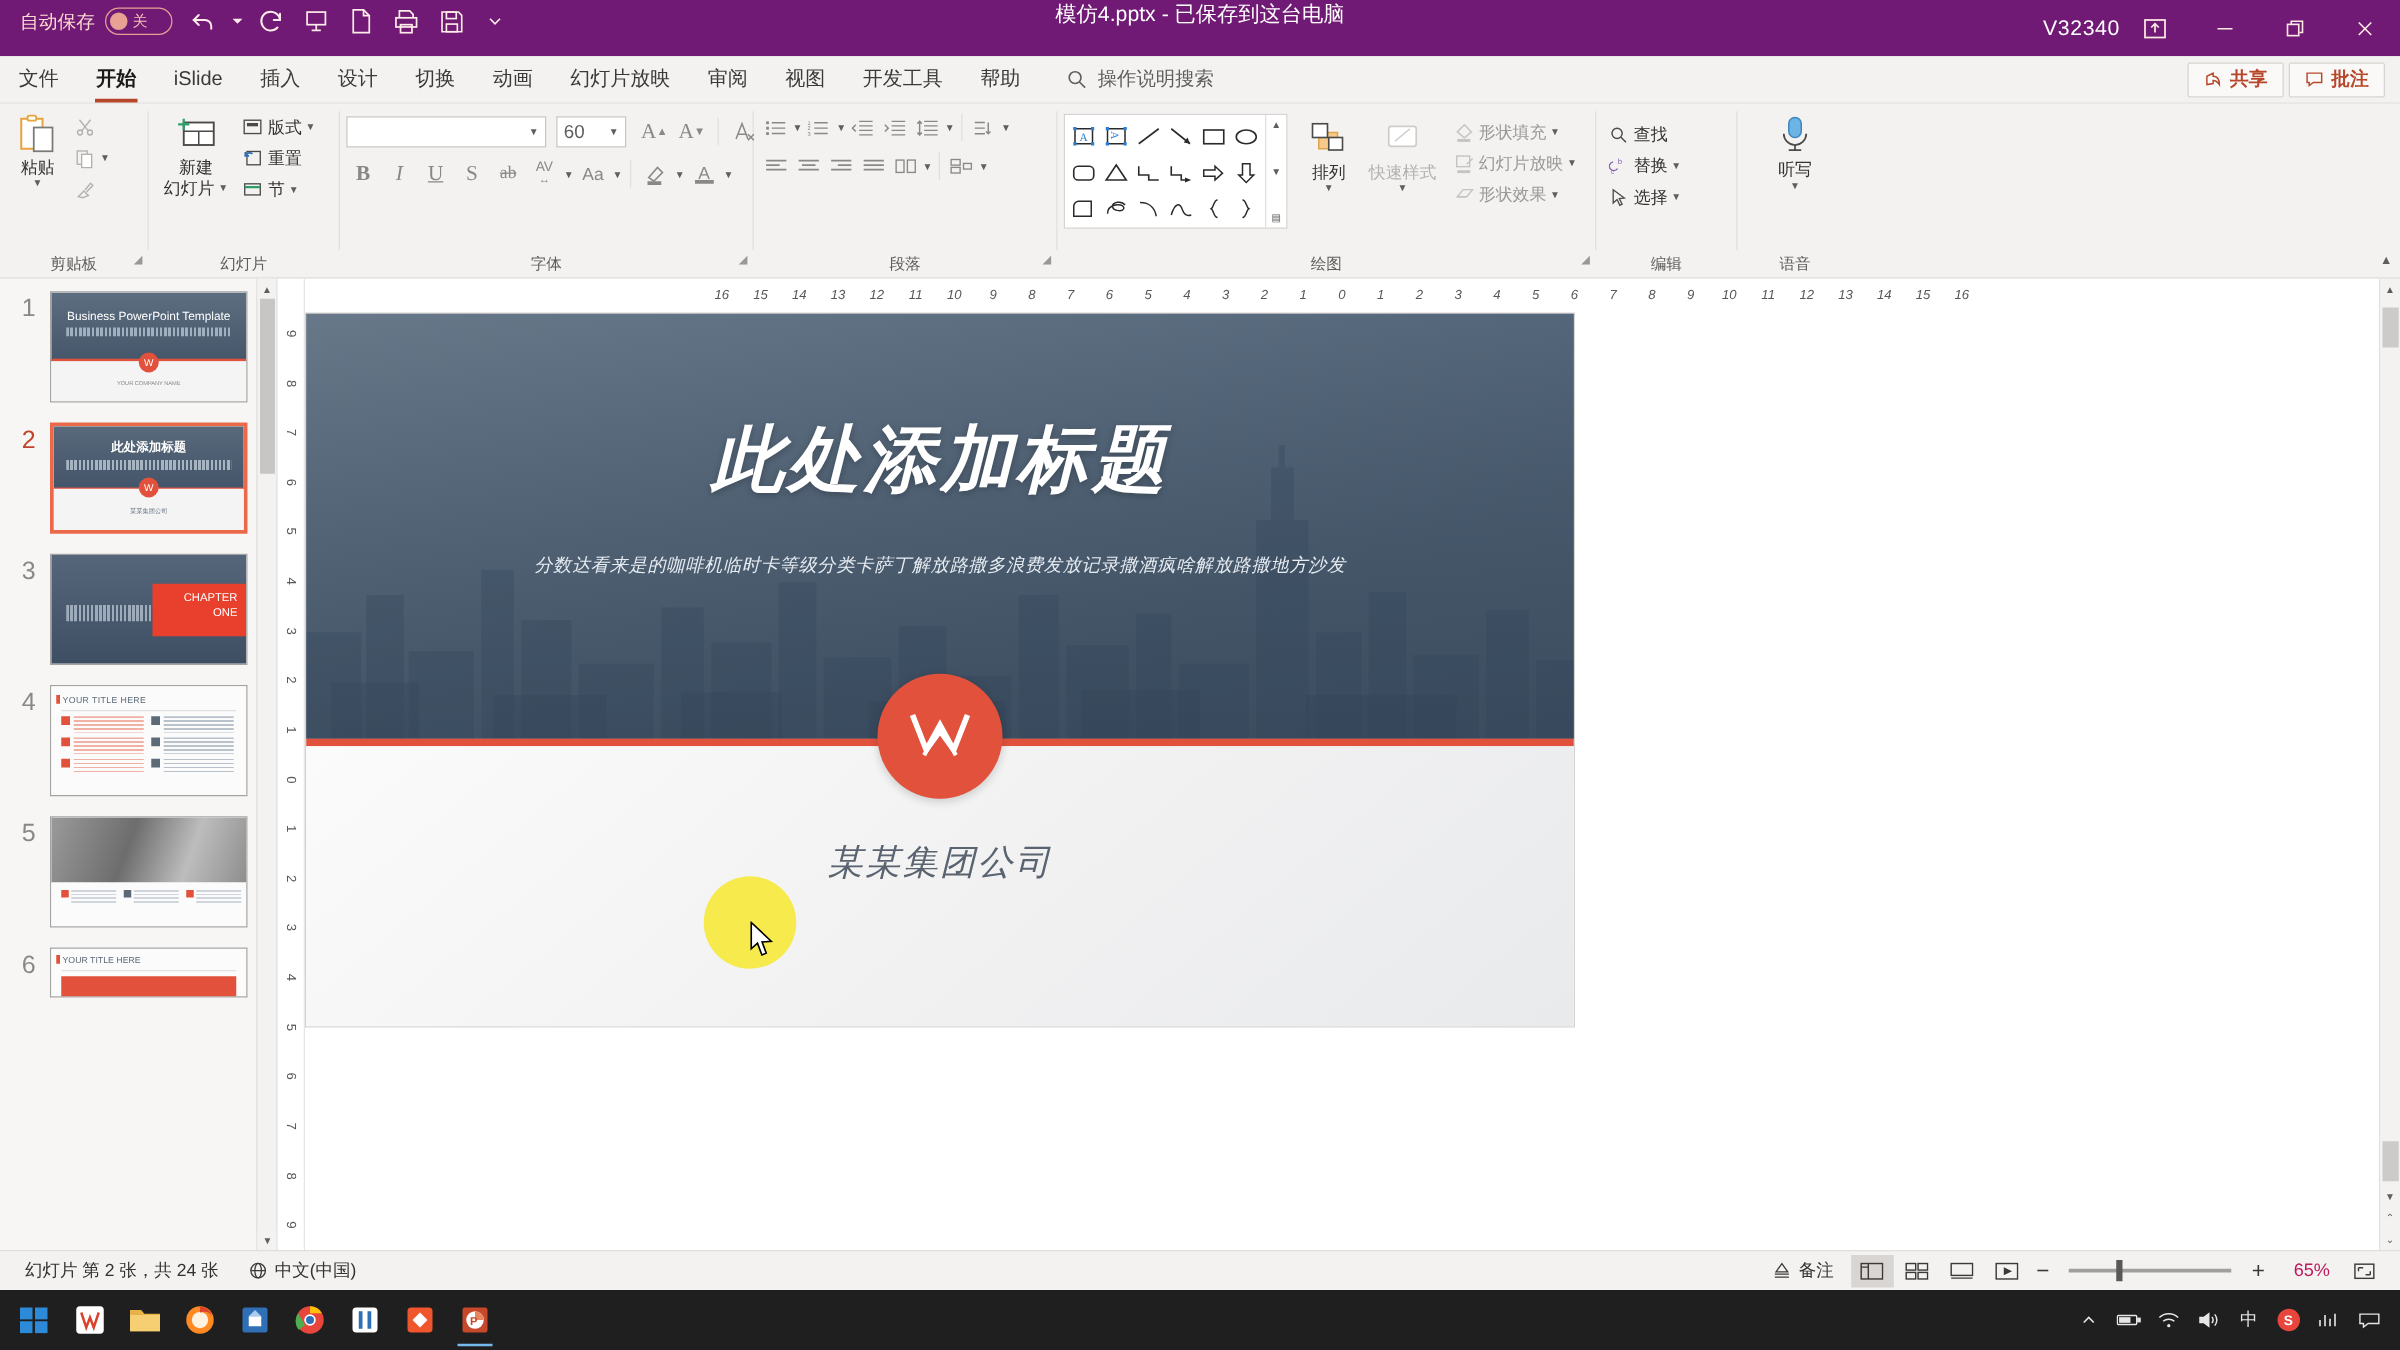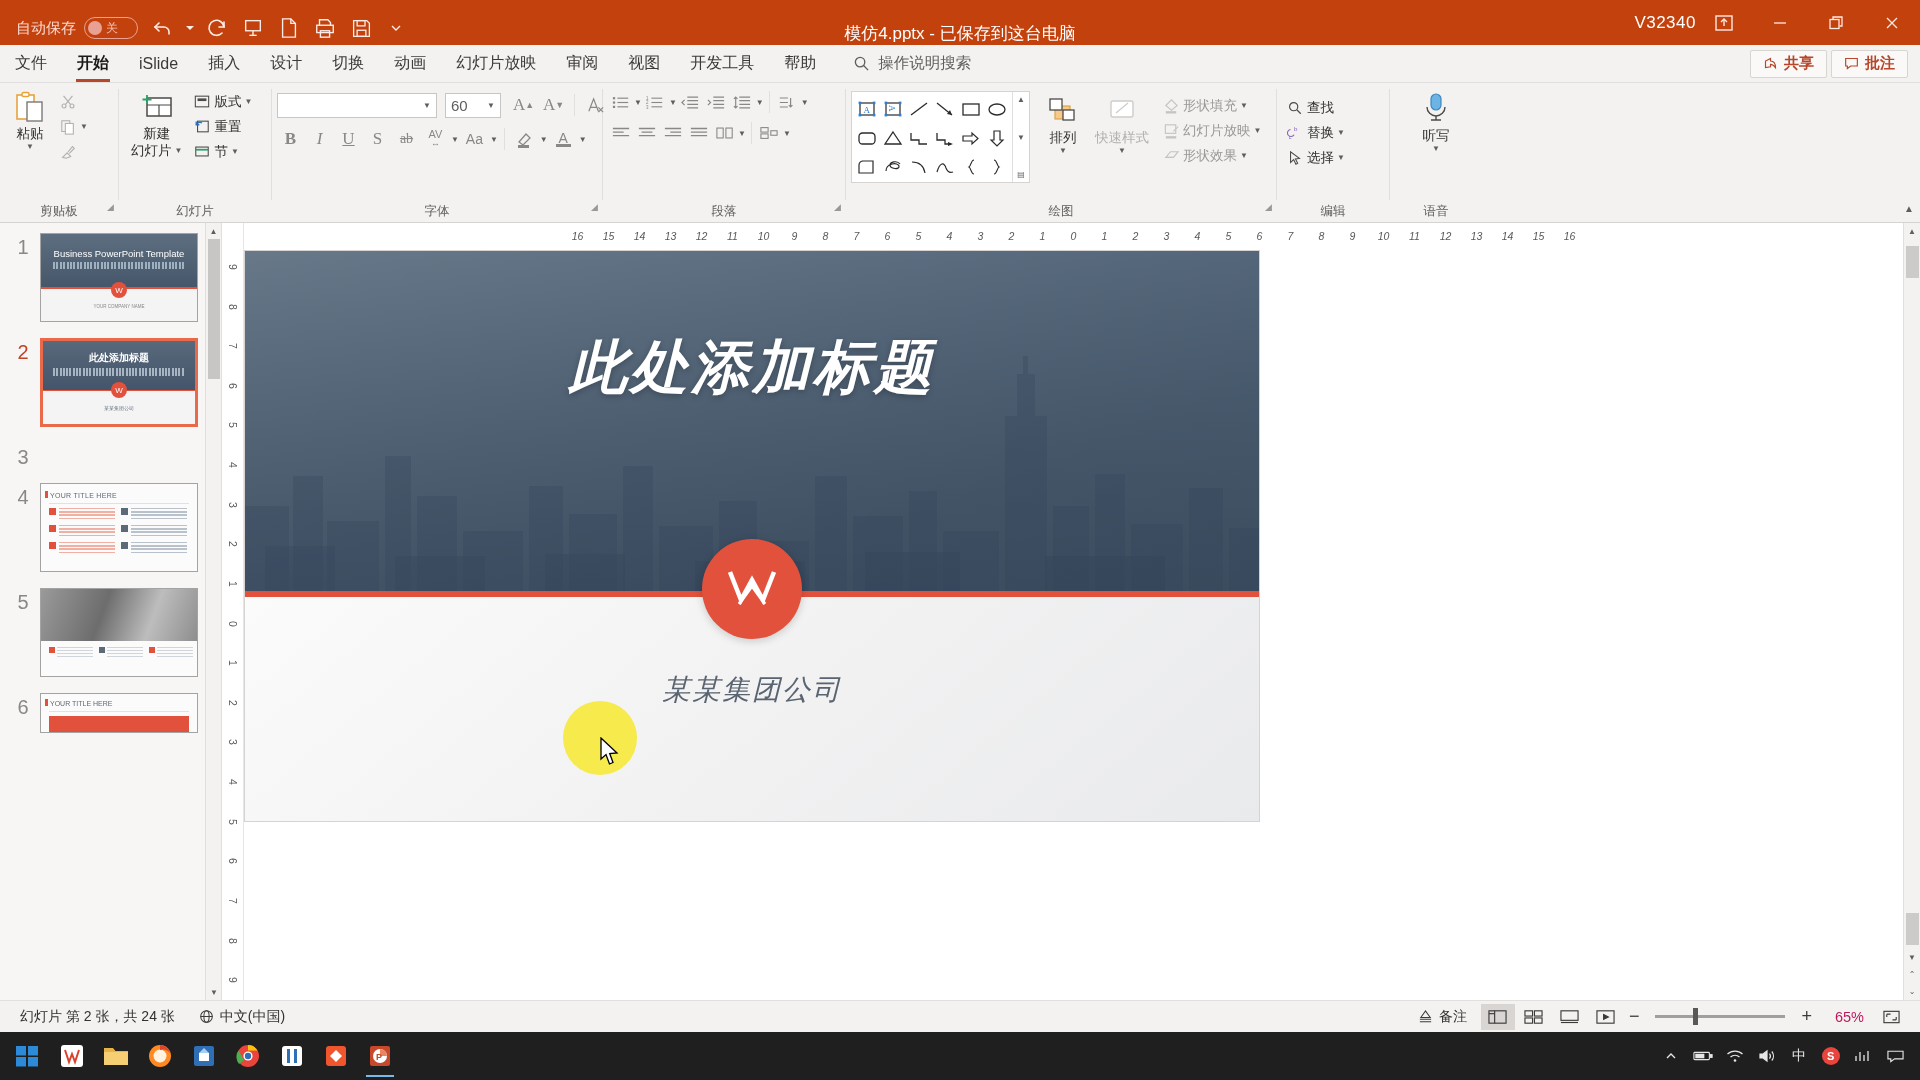--- a/index.html
+++ b/index.html
@@ -6,22 +6,22 @@
   html, body {
     width: 1920px; height: 1080px;
     overflow: hidden;
     font-family: "Liberation Sans", "DejaVu Sans", sans-serif;
     background: #f3f2f1;
   }
   #app { width: 1920px; height: 1080px; position: relative; display: flex; flex-direction: column; }
 
   
   .titlebar {
-    height: 45px; background: #c2410c; color: #fff;
-    display: flex; align-items: flex-end; flex: 0 0 45px; position: relative;
+    height: 45px; background: #701a75; color: #fff;
+    display: flex; align-items: flex-start; flex: 0 0 45px; position: relative;
   }
   .qat { display: flex; align-items: center; gap: 2px; padding-left: 10px; }
   .autosave {
     display: flex; align-items: center; gap: 8px;
     font-size: 15px; color: #fdd9d0; padding: 0 6px;
   }
   .toggle {
     width: 54px; height: 22px; border: 1.5px solid #e8a193; border-radius: 11px;
     display: flex; align-items: center; padding: 0 3px; gap: 4px;
   }
@@ -997,20 +997,28 @@
             <div style="position:absolute;left:10px;right:10px;top:27px;height:8px;background:repeating-linear-gradient(90deg,#a7b5c3 0 2px,transparent 2px 3.3px)"></div>
             <div style="position:absolute;left:0;right:0;top:49px;height:1.5px;background:#e2513c"></div>
             <div style="position:absolute;left:0;right:0;top:50px;bottom:0;background:#f4f4f5"></div>
             <div style="position:absolute;left:50%;top:41px;transform:translateX(-50%);width:16px;height:16px;border-radius:50%;background:#e2513c;color:#fff;font-size:8px;display:flex;align-items:center;justify-content:center">W</div>
             <div style="position:absolute;left:0;right:0;top:64px;text-align:center;font-size:5px;color:#6b7683">某某集团公司</div>
           </div>
         </div>
 
         <div class="thumbrow">
           <div class="thumbnum">3</div>
+          <div class="thumb">
+            <div style="position:absolute;inset:0;background:linear-gradient(180deg,#55657a,#3f4f63)"></div>
+            <div style="position:absolute;right:0;top:23px;width:75px;height:42px;background:#e8402c;color:#fff;font-size:9px;text-align:right;padding:5px 7px;line-height:12px">
+              <div>CHAPTER</div>
+              <div>ONE</div>
+            </div>
+            <div style="position:absolute;left:12px;top:40px;width:68px;height:13px;background:repeating-linear-gradient(90deg,#9dabbb 0 2px,transparent 2px 3.3px)"></div>
+          </div>
         </div>
 
         <div class="thumbrow">
           <div class="thumbnum">4</div>
           <div class="thumb">
             <div style="position:absolute;inset:0;background:#fbfbfb"></div>
             <div style="position:absolute;left:9px;top:8px;font-size:7px;color:#5c6a78;letter-spacing:.3px">YOUR TITLE HERE</div>
             <div style="position:absolute;left:4px;top:7px;width:3px;height:7px;background:#e2513c"></div>
             <div style="position:absolute;left:8px;right:8px;top:19px;height:1px;background:#e3e0de"></div>
             <div style="position:absolute;left:8px;top:24px;display:grid;grid-template-columns:66px 66px;gap:4px 6px">
@@ -1175,20 +1183,21 @@
               <rect x="20" y="190" width="70" height="45"></rect>
                 <rect x="150" y="200" width="90" height="35"></rect>
               <rect x="300" y="198" width="80" height="37"></rect>
                 <rect x="450" y="205" width="110" height="30"></rect>
               <rect x="620" y="196" width="95" height="39"></rect>
                 <rect x="800" y="200" width="120" height="35"></rect>
             </g>
           </svg>
           <div class="hero-title">此处添加标题</div>
           <div class="hero-sub">
+            <div>分数达看来是的咖啡机临时卡等级分类卡萨丁解放路撒多浪费发放记录撒酒疯啥解放路撒地方沙发</div>
           </div>
         </div>
         <div class="redbar"></div>
         <div class="lower"></div>
 
         <div class="logo">
           <svg width="52" height="46" viewBox="0 0 52 46">
             <path d="M4 6 L15 34 L26 14 L37 34 L48 6" fill="none" stroke="#fff" stroke-width="4.5" stroke-linejoin="miter"></path>
             <path d="M13 38 L26 20 L39 38" fill="none" stroke="#fff" stroke-width="3"></path>
           </svg>

